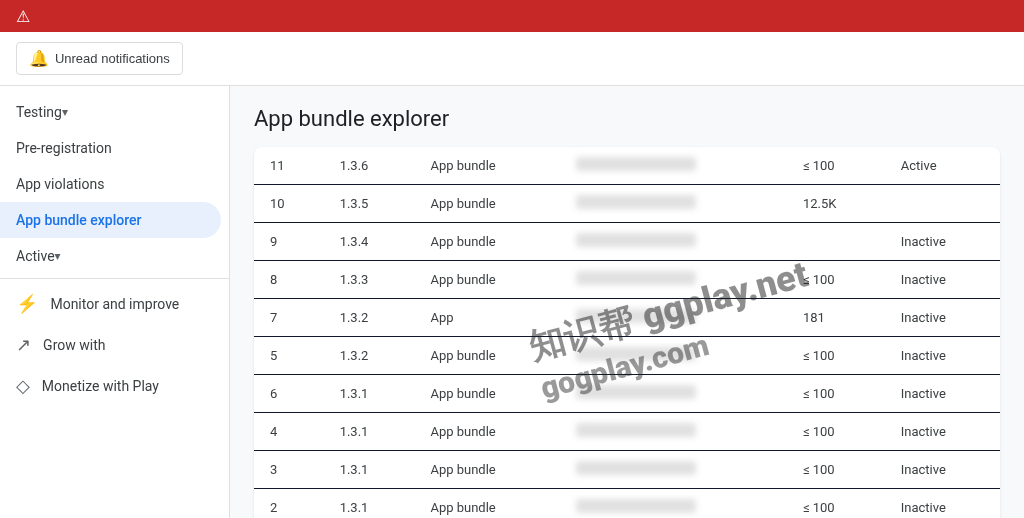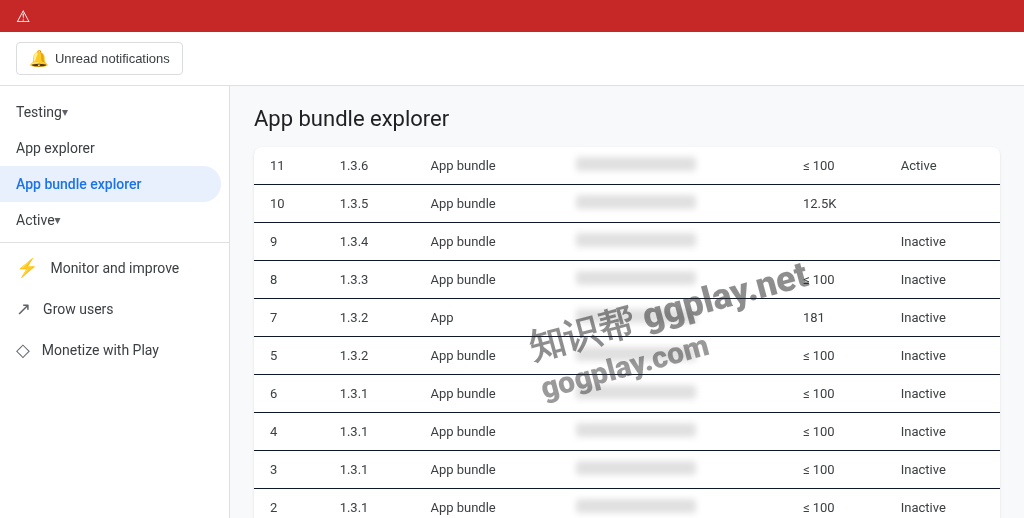--- a/index.html
+++ b/index.html
@@ -144,37 +144,40 @@
 </div>
 
 <div class="layout">
 
   <div class="sidebar">
     <div class="sidebar-item">
       <span>Testing</span>
       <span class="chevron">▾</span>
     </div>
     <div class="sidebar-item">
-      <span>App explorer</span>
+      <span>Pre-registration</span>
+    </div>
+    <div class="sidebar-item">
+      <span>App violations</span>
     </div>
     <div class="sidebar-item active">
       <span>App bundle explorer</span>
     </div>
     <div class="sidebar-item">
       <span>Active</span>
       <span class="chevron">▾</span>
     </div>
     <div class="sidebar-divider"></div>
     <div class="sidebar-section-item">
       <span class="icon-shape">⚡</span>
       <span>Monitor and improve</span>
     </div>
     <div class="sidebar-section-item">
       <span class="icon-shape">↗</span>
-      <span>Grow users</span>
+      <span>Grow with</span>
     </div>
     <div class="sidebar-section-item">
       <span class="icon-shape">◇</span>
       <span>Monetize with Play</span>
     </div>
   </div>
 
   <div class="main-wrapper">
     <div class="main">
       <h1 class="page-title">App bundle explorer</h1>

